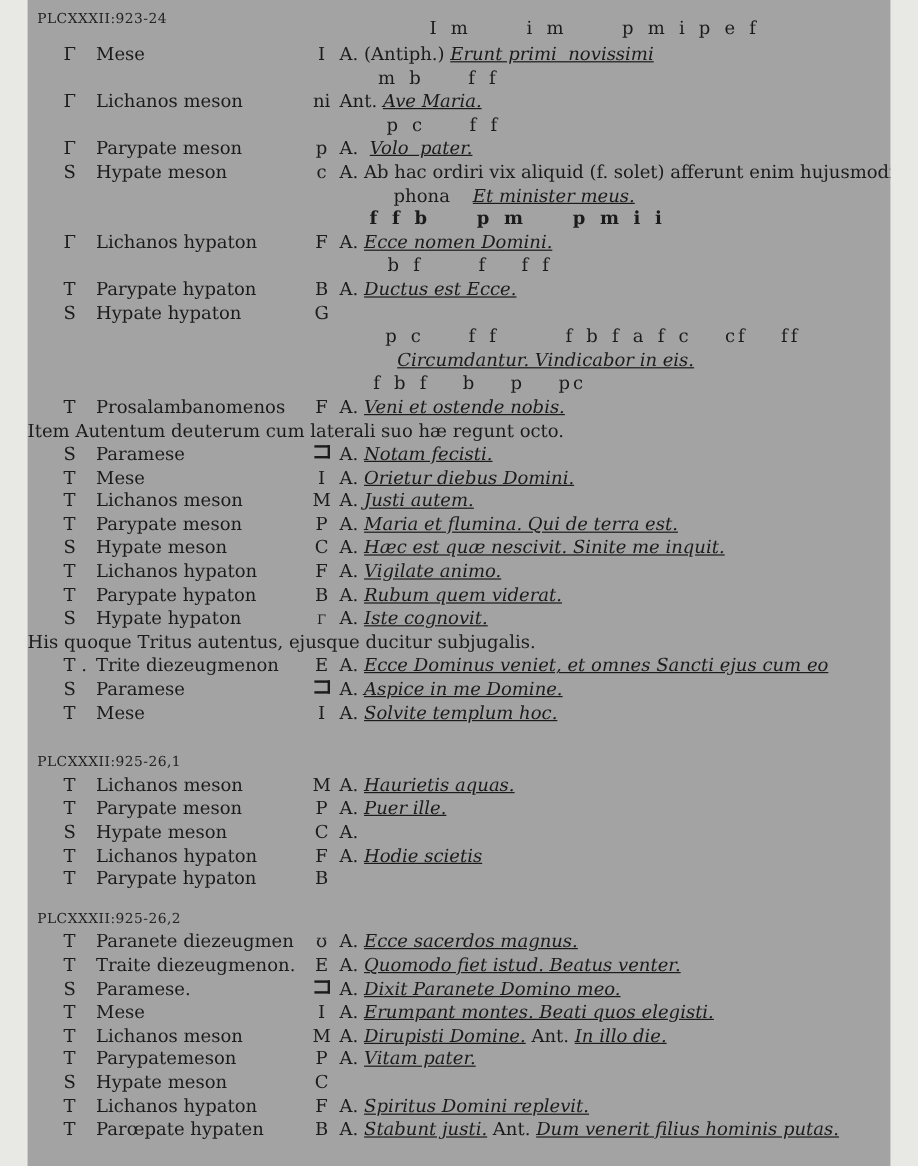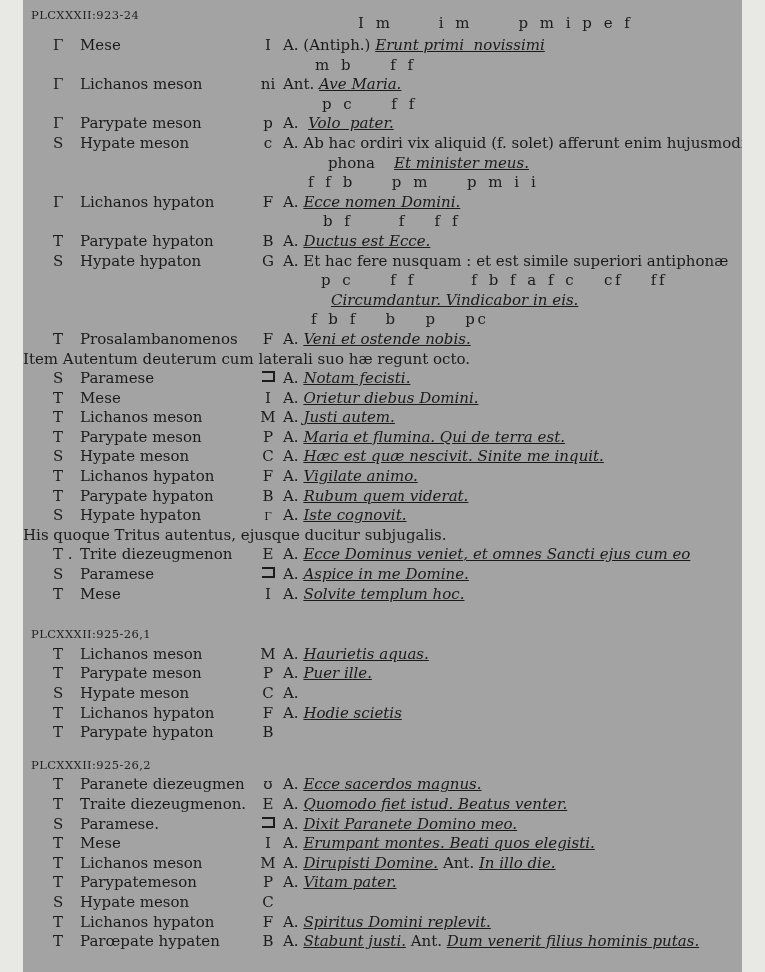--- a/index.html
+++ b/index.html
@@ -57,25 +57,25 @@
   <div id="content">
       <div class="section sec1">
         <div class="header-row"><span class="sec-ref">PLCXXXII:923-24</span><span class="top-notation notation" style="left: 335px;">I m     i m     p m i p e f</span></div>
         <div class="line entry"><span class="mode">Γ</span><span class="note-name">Mese</span><span class="pitch"><span>I</span></span><span class="incipit"><span class="rm">A. (Antiph.) </span><span class="it">Erunt primi  novissimi</span></span></div>
         <div class="line notation" style="margin-left: 292px;">m b    f f</div>
         <div class="line entry"><span class="mode">Γ</span><span class="note-name">Lichanos meson</span><span class="pitch"><span>ni</span></span><span class="incipit"><span class="rm">Ant. </span><span class="it">Ave Maria.</span></span></div>
         <div class="line notation" style="margin-left: 299px;">p c    f f</div>
         <div class="line entry"><span class="mode">Γ</span><span class="note-name">Parypate meson</span><span class="pitch"><span>p</span></span><span class="incipit"><span class="rm">A.  </span><span class="it">Volo  pater.</span></span></div>
         <div class="line entry"><span class="mode">S</span><span class="note-name">Hypate meson</span><span class="pitch"><span>c</span></span><span class="incipit"><span class="rm">A. Ab hac ordiri vix aliquid (f. solet) afferunt enim hujusmodi ex anti-</span></span></div>
         <div class="line" style="margin-left: 305px;"><span class="rm">phona    </span><span class="it">Et minister meus.</span></div>
-        <div class="line notation" style="margin-left: 285px;">f f b    p m    p m i i</div>
+        <div class="line notation" style="margin-left: 285px; font-weight: bold;">f f b    p m    p m i i</div>
         <div class="line entry"><span class="mode">Γ</span><span class="note-name">Lichanos hypaton</span><span class="pitch"><span>F</span></span><span class="incipit"><span class="rm">A. </span><span class="it">Ecce nomen Domini.</span></span></div>
         <div class="line notation" style="margin-left: 300px;">b f     f   f f</div>
         <div class="line entry"><span class="mode">T</span><span class="note-name">Parypate hypaton</span><span class="pitch"><span>B</span></span><span class="incipit"><span class="rm">A. </span><span class="it">Ductus est Ecce.</span></span></div>
-        <div class="line entry"><span class="mode">S</span><span class="note-name">Hypate hypaton</span><span class="pitch"><span>G</span></span><span class="incipit"><span class="rm">A. Et hac fere nusquam : et est simile superiori antiphonæ</span></span></div>
+        <div class="line entry"><span class="mode">S</span><span class="note-name">Hypate hypaton</span><span class="pitch"><span>G</span></span></div>
         <div class="line notation" style="margin-left: 298px;">p c    f f      f b f a f c   cf   ff</div>
         <div class="line" style="margin-left: 308px;"><span class="it">Circumdantur. Vindicabor in eis.</span></div>
         <div class="line notation" style="margin-left: 288px;">f b f   b   p   pc</div>
         <div class="line entry"><span class="mode">T</span><span class="note-name">Prosalambanomenos</span><span class="pitch"><span>F</span></span><span class="incipit"><span class="rm">A. </span><span class="it">Veni et ostende nobis.</span></span></div>
         <div class="line center">Item Autentum deuterum cum laterali suo hæ regunt octo.</div>
         <div class="line entry"><span class="mode">S</span><span class="note-name">Paramese</span><span class="pitch"><span class="paramese-glyph"></span></span><span class="incipit"><span class="rm">A. </span><span class="it">Notam fecisti.</span></span></div>
         <div class="line entry"><span class="mode">T</span><span class="note-name">Mese</span><span class="pitch"><span>I</span></span><span class="incipit"><span class="rm">A. </span><span class="it">Orietur diebus Domini.</span></span></div>
         <div class="line entry"><span class="mode">T</span><span class="note-name">Lichanos meson</span><span class="pitch"><span>M</span></span><span class="incipit"><span class="rm">A. </span><span class="it">Justi autem.</span></span></div>
         <div class="line entry"><span class="mode">T</span><span class="note-name">Parypate meson</span><span class="pitch"><span>P</span></span><span class="incipit"><span class="rm">A. </span><span class="it">Maria et flumina. Qui de terra est.</span></span></div>
         <div class="line entry"><span class="mode">S</span><span class="note-name">Hypate meson</span><span class="pitch"><span>C</span></span><span class="incipit"><span class="rm">A. </span><span class="it">Hæc est quæ nescivit. Sinite me inquit.</span></span></div>

